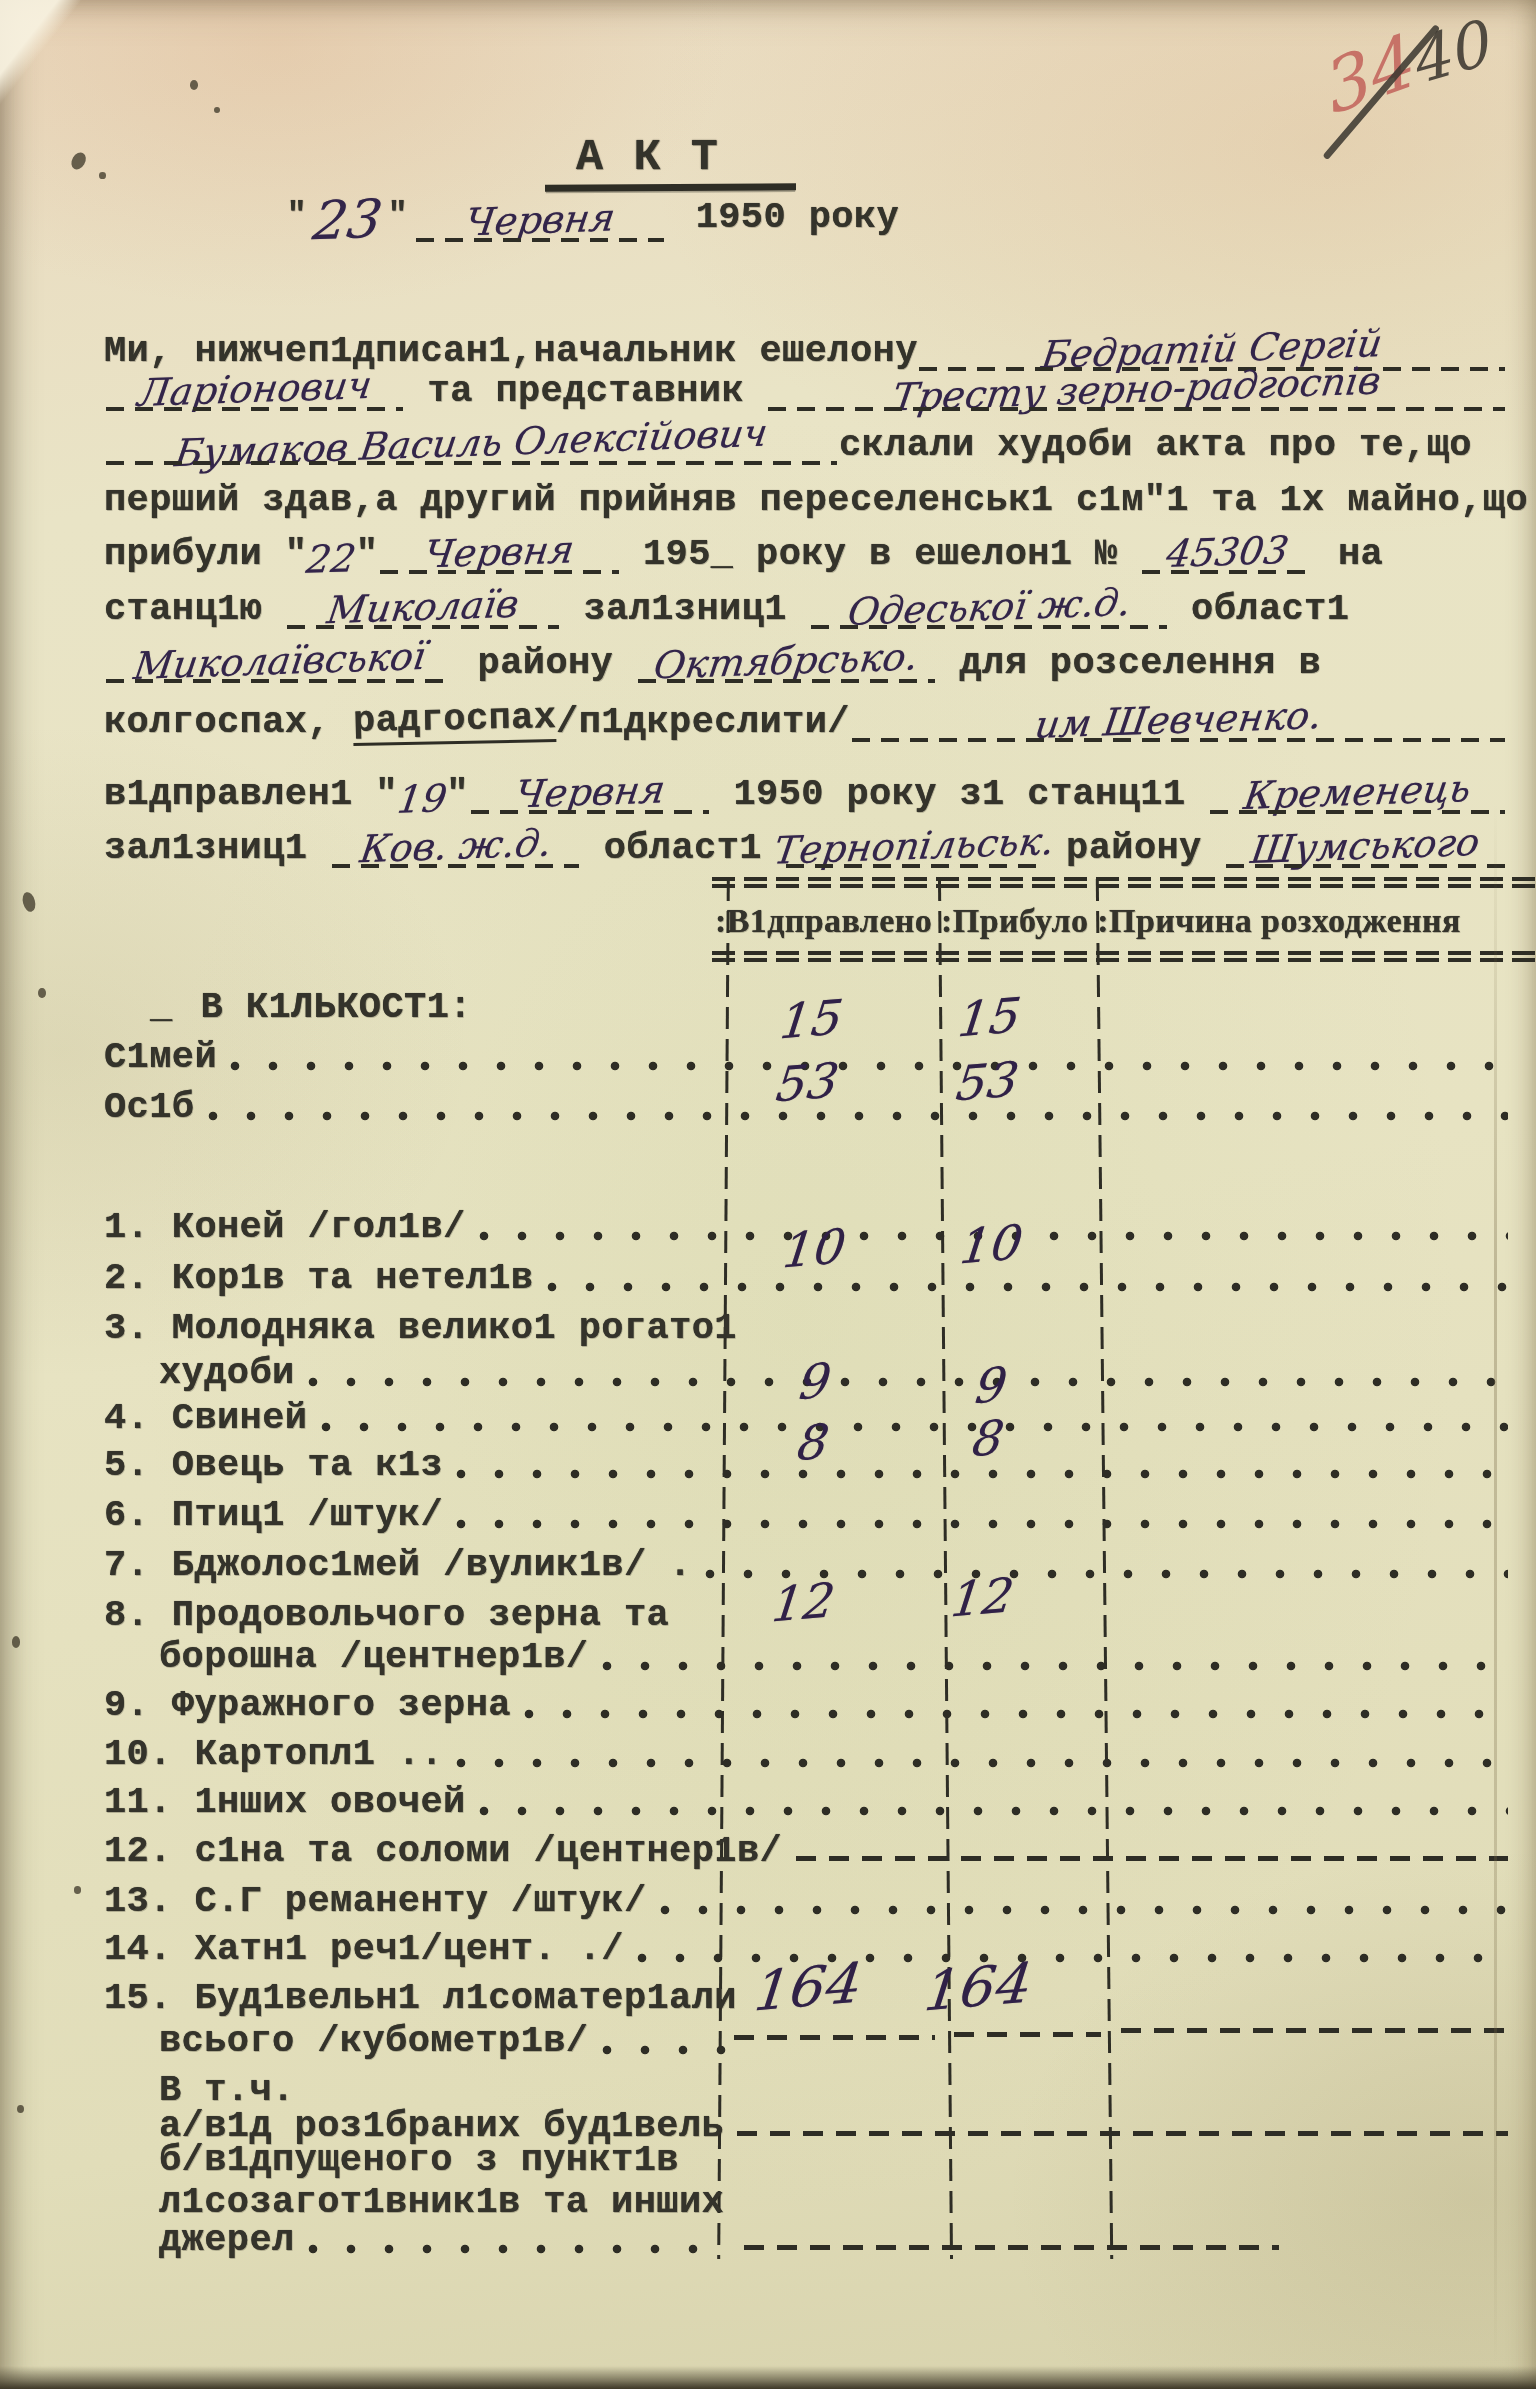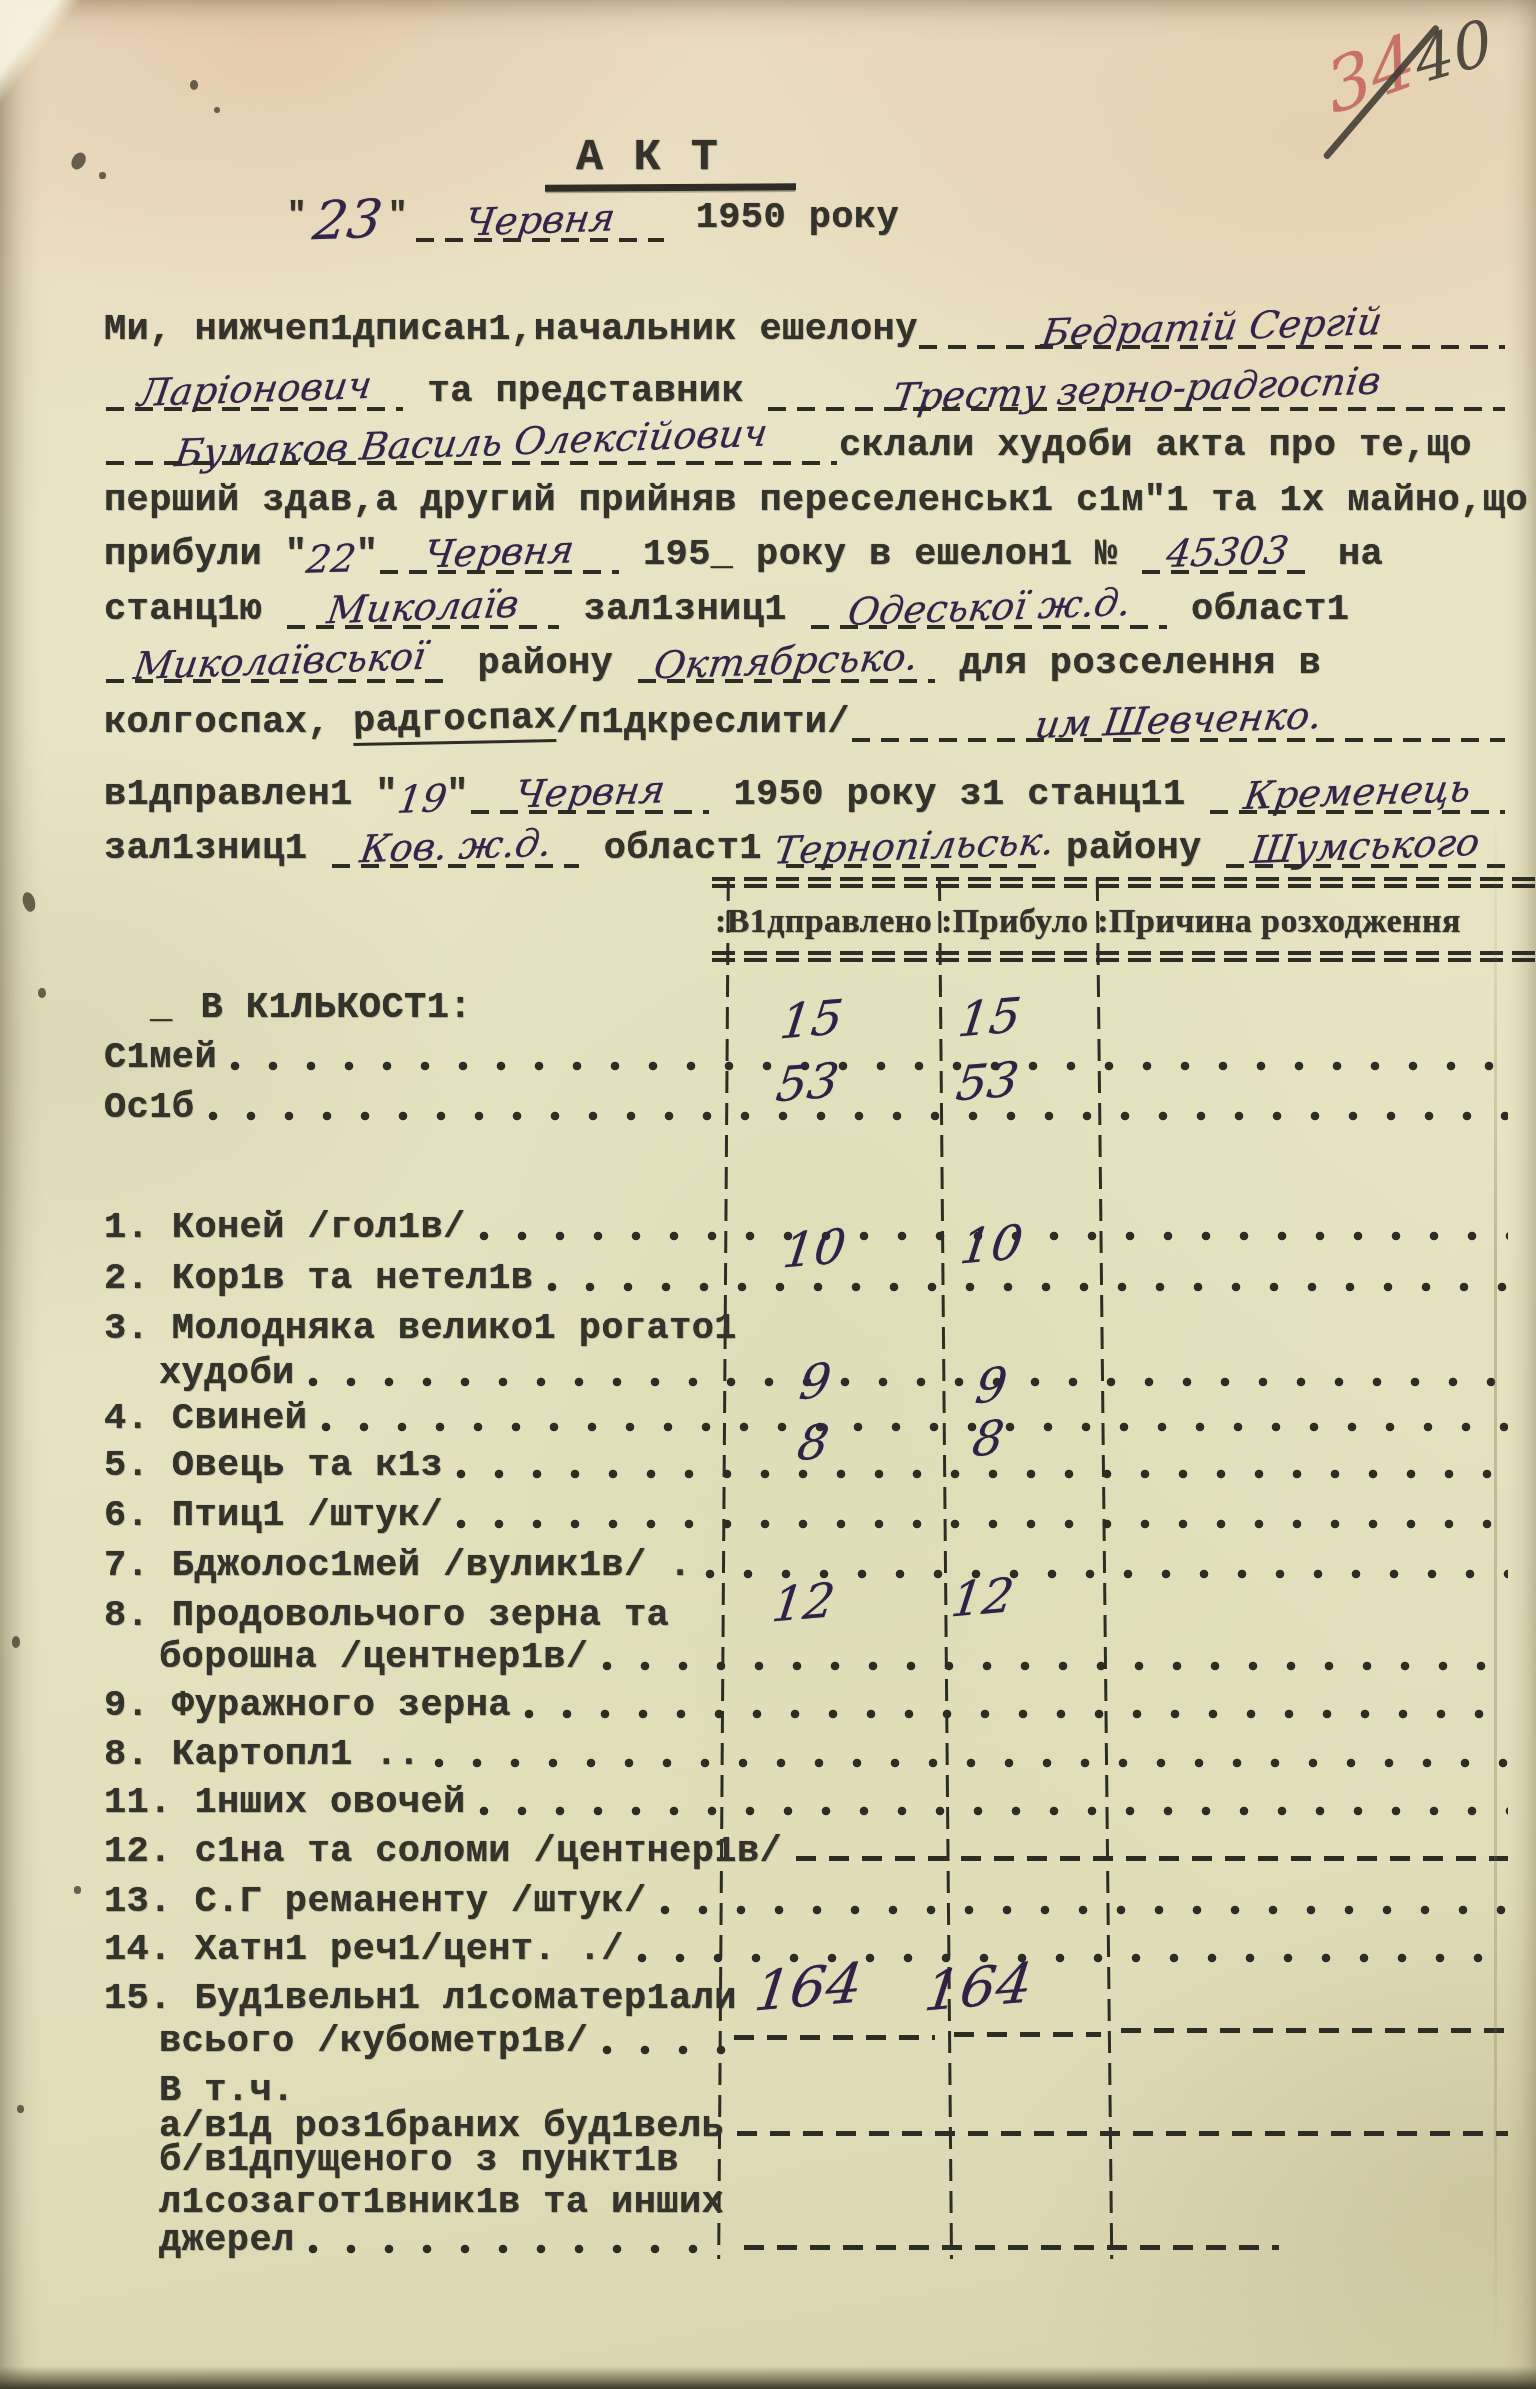--- a/index.html
+++ b/index.html
@@ -28,21 +28,21 @@
   
   .pline{position:absolute;left:104px;right:29px;display:flex;align-items:flex-end;}
   .pline .hw{margin-bottom:-1.7px;}
   .slot{position:relative;display:flex;align-items:flex-end;justify-content:center;}
   .slot::after{content:"";position:absolute;left:1.7px;right:1.7px;bottom:1.7px;height:4.2px;
       background:repeating-linear-gradient(90deg,#2e2d25 0 18.4px,rgba(0,0,0,0) 18.4px 29px);}
   .slot .hw{margin-bottom:5px;}
   .grow{flex:1 1 auto;}.w210{width:175px}
   .w290{width:242px}.w300{width:251px}.w310{width:259px}.w330{width:276px}
   .w360{width:301px}.w420{width:351px}.w430{width:359px}.w880{width:735px}
-  #ln1{top:308px}#ln2{top:370px}#ln3{top:424px}#ln4{top:479px}#ln5{top:533px}
+  #ln1{top:330px}#ln2{top:370px}#ln3{top:424px}#ln4{top:479px}#ln5{top:533px}
   #ln6{top:588px}#ln7{top:642px}#ln8{top:698px}#ln9{top:773px}#ln10{top:827px}
   
   .title{position:absolute;left:576px;top:132px;font-size:45px;font-weight:700;white-space:pre;
       letter-spacing:1.7px;text-shadow:0 0 1.3px rgba(45,43,34,.9),0.8px 0.8px 0 rgba(45,43,34,.3);}
   .title-underline{position:absolute;left:545px;top:184px;width:251px;height:6.7px;background:#2e2d25;
       transform:rotate(-.3deg);box-shadow:0 2.5px 0 -0.8px rgba(46,45,37,.35);}
   
   .dateline{position:absolute;left:280px;top:194px;display:flex;align-items:flex-end;}
   .dq{font-size:33px;font-weight:700;margin:0 6.7px 6.7px;}
   .year{margin:0 0 5px 30px;}
@@ -295,21 +295,21 @@
   </div>
   <div class="row sub" id="rw-r8b">
     <span class="t">борошна /центнер1в/</span>
     <span class="lead"></span>
   </div>
   <div class="row" id="rw-r9">
     <span class="t">9. Фуражного зерна</span>
     <span class="lead"></span>
   </div>
   <div class="row" id="rw-r10">
-    <span class="t">8. Картопл1 ..</span>
+    <span class="t">10. Картопл1 ..</span>
     <span class="lead"></span>
   </div>
   <div class="row" id="rw-r11">
     <span class="t">11. 1нших овочей</span>
     <span class="lead"></span>
   </div>
   <div class="row" id="rw-r12">
     <span class="t">12. с1на та соломи /центнер1в/</span>
     <span class="leadd"></span>
   </div>

